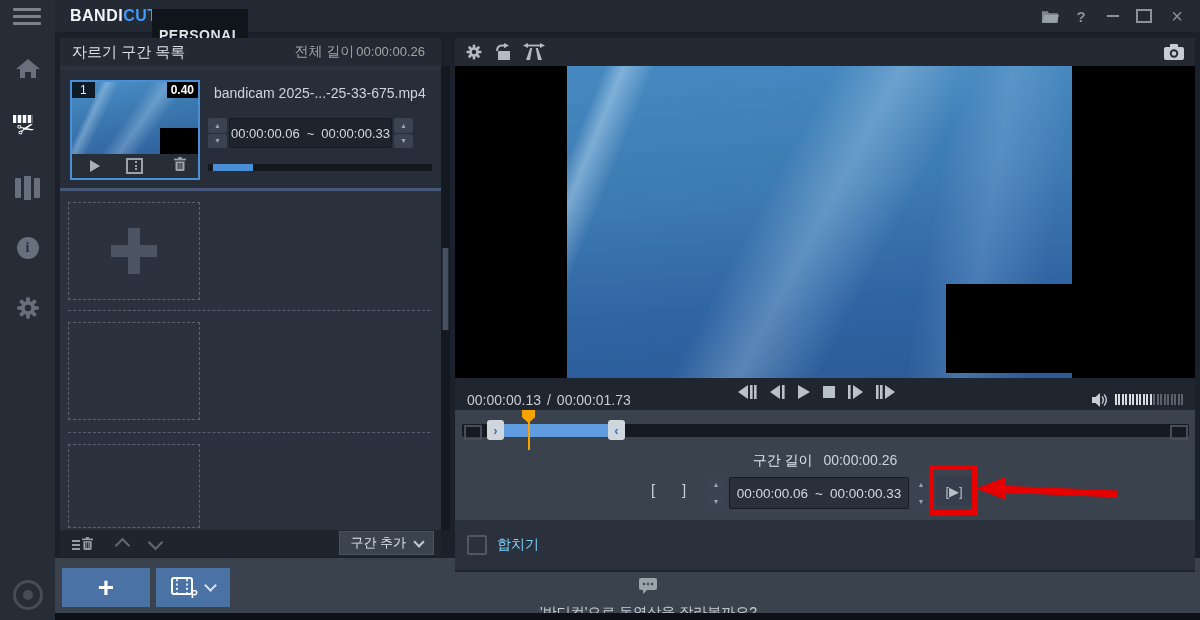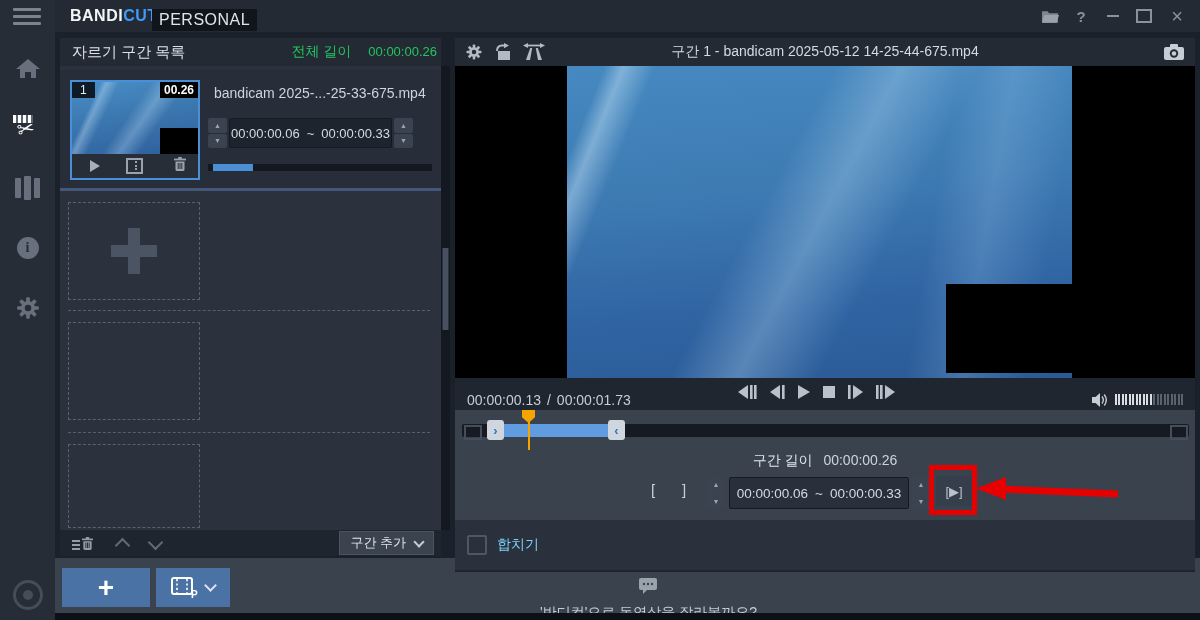--- a/index.html
+++ b/index.html
@@ -7,36 +7,36 @@
        font-family:"Liberation Sans","DejaVu Sans",sans-serif;
        background:#1b212a;color:#d5dbe2;-webkit-user-select:none;}
   .abs{position:absolute;box-sizing:border-box;}
   
   .titlebar{left:0;top:0;width:1200px;height:32px;background:#232a34;}
   .sidebar{left:0;top:0;width:55px;height:620px;background:#262d37;}
   .hamburger{left:13px;top:8px;width:28px;height:17px;display:flex;flex-direction:column;justify-content:space-between;cursor:pointer;}
   .hamburger i{height:3px;background:#7b838e;border-radius:1px;}
   .logo{left:70px;top:7px;font-size:16px;font-weight:bold;letter-spacing:.5px;}
   .logo .a{color:#f2f5f8;} .logo .b{color:#3f9bfc;}
-  .badge{left:152px;top:9px;background:#10151c;color:#dfe4ea;font-size:16px;padding:2px 7px;letter-spacing:.5px;}
+  .badge{left:152px;top:9px;background:#10151c;color:#dfe4ea;font-size:14px;padding:18px 7px;letter-spacing:.5px;font-weight:bold;}
   .winbtn{top:0;height:32px;display:flex;align-items:center;justify-content:center;color:#8a929c;cursor:pointer;}
   .sideicon{left:0;width:55px;height:34px;display:flex;align-items:center;justify-content:center;cursor:pointer;color:#67707c;}
   .infoCircle{width:22px;height:22px;border-radius:50%;background:#67707c;color:#262d37;font-weight:bold;font-family:"Liberation Serif",serif;font-size:14px;display:flex;align-items:center;justify-content:center;}
   .joinbars{display:flex;gap:3px;align-items:center;}
   .joinbars i{width:6px;height:20px;background:#67707c;border-radius:1px;}
   .joinbars i:nth-child(2){height:24px;width:7px;}
   .record{width:24px;height:24px;border:3px solid #454d58;border-radius:50%;display:flex;align-items:center;justify-content:center;}
   .record i{width:10px;height:10px;background:#454d58;border-radius:50%;}
   .cuticon{position:relative;width:30px;height:27px;}
   .cuticon .strip{position:absolute;left:0;top:0;width:20px;height:8px;background:repeating-linear-gradient(90deg,#fff 0 3px,#59626d 3px 5px);}
   .cuticon .sc{position:absolute;left:4px;top:2px;font-size:21px;color:#fff;transform:rotate(-12deg);}
   
   .lp-header{left:60px;top:38px;width:381px;height:28px;background:#232a34;display:flex;align-items:center;}
   .lp-title{margin-left:12px;font-size:15px;color:#dce2e8;}
-  .lp-total{margin-left:auto;margin-right:4px;font-size:13px;color:#22c55e;display:flex;gap:17px;align-items:baseline;}
+  .lp-total{margin-left:auto;margin-right:16px;font-size:13px;color:#a3a3a3;display:flex;gap:2px;align-items:baseline;}
   .lp-list{left:60px;top:66px;width:381px;height:464px;background:#2b323d;}
   .seg-item{left:60px;top:70px;width:381px;height:118px;background:#272e3a;}
   .seg-sep{left:60px;top:188px;width:381px;height:3px;background:#45587a;}
   .thumb{left:70px;top:80px;width:130px;height:100px;border:2px solid #4a90d9;background:#0c0f14;}
   .thumb-img{position:absolute;left:0;top:0;width:126px;height:72px;
      background:
        linear-gradient(115deg,rgba(255,255,255,0) 18%,rgba(210,235,255,.35) 22%,rgba(255,255,255,0) 30%),
        linear-gradient(125deg,rgba(255,255,255,0) 45%,rgba(200,230,255,.30) 55%,rgba(255,255,255,0) 66%),
        linear-gradient(170deg,#4a8ec6 0%,#3c78b0 45%,#2d5f9c 100%);}
   .thumb-black{position:absolute;right:0;bottom:0;width:38px;height:26px;background:#000;}
@@ -207,21 +207,21 @@
   </div>
   <div class="abs lp-list"></div>
 
   <div class="abs seg-item"></div>
   <div class="abs seg-sep"></div>
   <div class="abs thumb">
     <div class="thumb-img">
       <div class="thumb-black"></div>
     </div>
     <div class="thumb-num">1</div>
-    <div class="thumb-dur">00.26</div>
+    <div class="thumb-dur">0.40</div>
     <div class="thumb-strip">
       <i class="tplay"></i>
       <span class="tsplit">
           <i></i>
         </span>
       <span class="ttrash">
         <svg width="12" height="14" viewBox="0 0 12 14" style="color:#9aa3ad;--hole:#272e38;">
             <use href="#trash"></use>
           </svg>
       </span>
@@ -272,21 +272,20 @@
     </span>
     <span class="chev up" style="margin-left:24px;"></span>
     <span class="chev down" style="margin-left:22px;"></span>
     <span class="addseg">
       <span>구간 추가</span>
       <span class="c"></span>
     </span>
   </div>
 
   <div class="abs rp-header">
-    <span class="rp-title">구간 1 - bandicam 2025-05-12 14-25-44-675.mp4</span>
     <span class="hicon">
       <svg width="18" height="18" viewBox="0 0 24 24" style="color:#b2bac3;--hole:#232a34;">
           <use href="#gear"></use>
         </svg>
     </span>
     <span class="hicon">
       <svg width="20" height="18" viewBox="0 0 20 18">
           <rect x="5" y="8" width="12" height="9" fill="#b2bac3"></rect>
           <path d="M4 8 Q4 2.5 9 2.5 h3" fill="none" stroke="#b2bac3" stroke-width="2"></path>
           <polygon points="11,0 16,2.5 11,5.2" fill="#b2bac3"></polygon>

